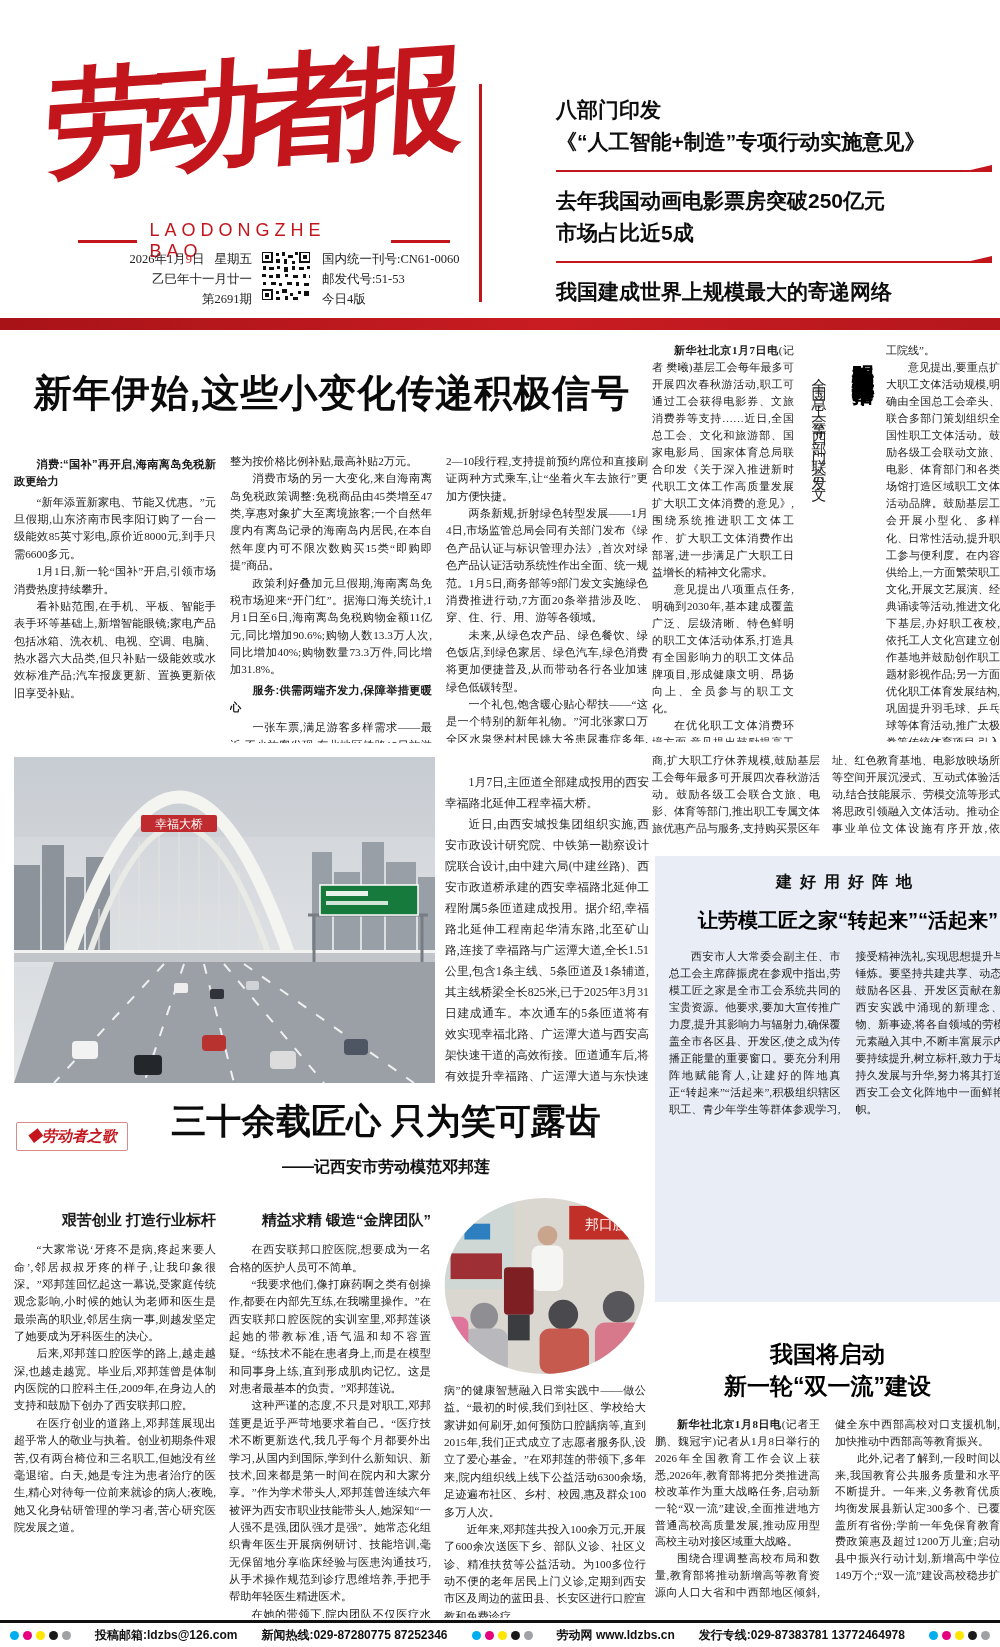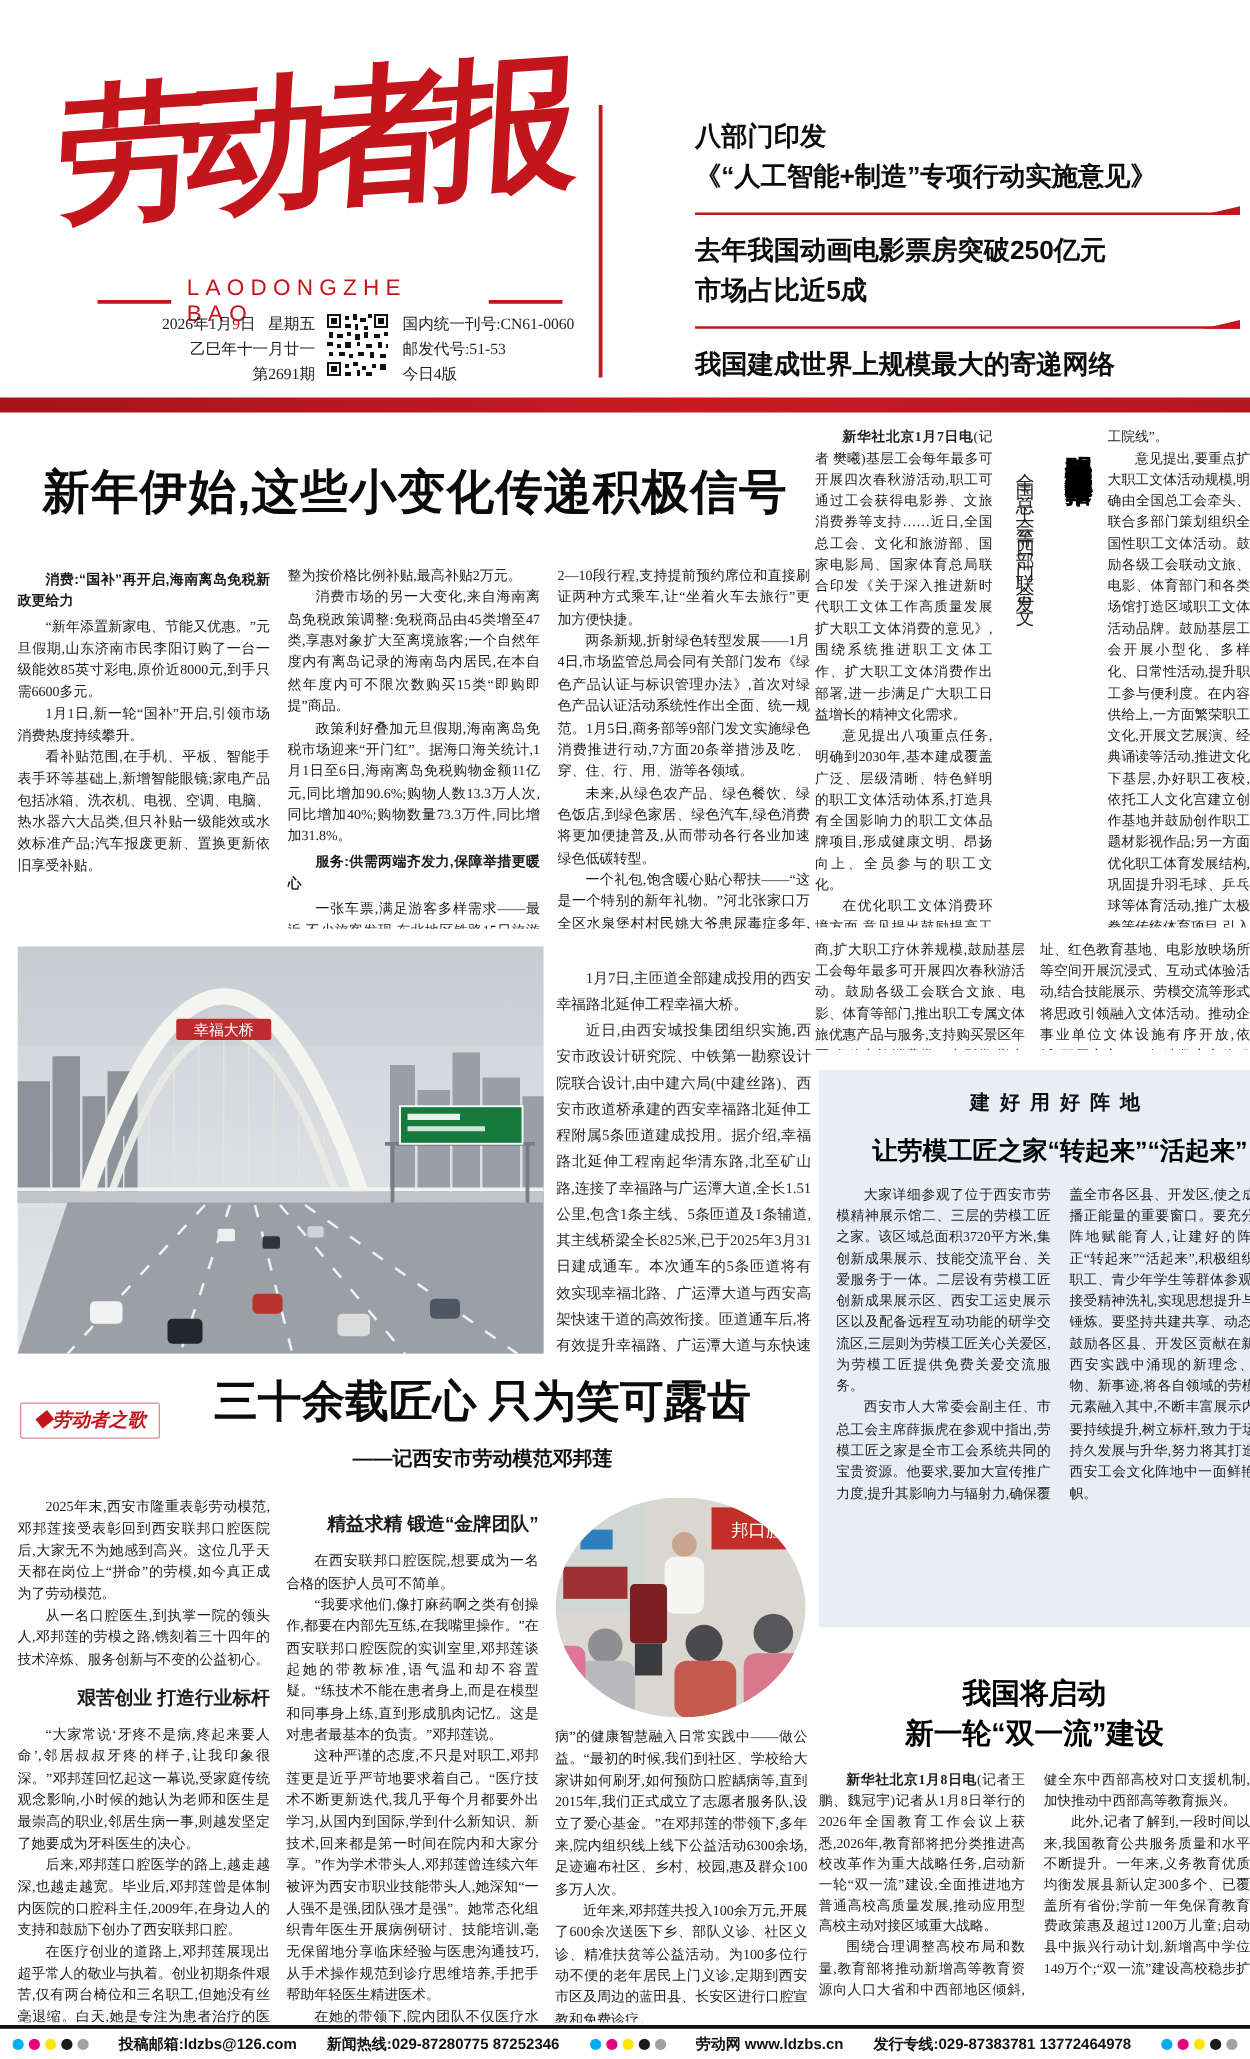--- a/index.html
+++ b/index.html
@@ -329,21 +329,20 @@
         <p class="indent">近日,由西安城投集团组织实施,西安市政设计研究院、中铁第一勘察设计院联合设计,由中建六局(中建丝路)、西安市政道桥承建的西安幸福路北延伸工程附属5条匝道建成投用。据介绍,幸福路北延伸工程南起华清东路,北至矿山路,连接了幸福路与广运潭大道,全长1.51公里,包含1条主线、5条匝道及1条辅道,其主线桥梁全长825米,已于2025年3月31日建成通车。本次通车的5条匝道将有效实现幸福北路、广运潭大道与西安高架快速干道的高效衔接。匝道通车后,将有效提升幸福路、广运潭大道与东快速干道之间的交通转换效率,进一步完善城东快速路网,提升区域通行能力。</p>
       </div>
 
   </div>
 
   <section class="mh">
     <div class="mh-kicker">建好用好阵地</div>
     <h2 class="mh-title">让劳模工匠之家“转起来”“活起来”</h2>
     <div class="mh-body">
       <div>
-          <p class="indent">大家详细参观了位于西安市劳模精神展示馆二、三层的劳模工匠之家。该区域总面积3720平方米,集创新成果展示、技能交流平台、关爱服务于一体。二层设有劳模工匠创新成果展示区、西安工运史展示区以及配备远程互动功能的研学交流区,三层则为劳模工匠关心关爱区,为劳模工匠提供免费关爱交流服务。</p>
           <p class="indent">西安市人大常委会副主任、市总工会主席薛振虎在参观中指出,劳模工匠之家是全市工会系统共同的宝贵资源。他要求,要加大宣传推广力度,提升其影响力与辐射力,确保覆盖全市各区县、开发区,使之成为传播正能量的重要窗口。要充分利用阵地赋能育人,让建好的阵地真正“转起来”“活起来”,积极组织辖区职工、青少年学生等群体参观学习,接受精神洗礼,实现思想提升与品格锤炼。要坚持共建共享、动态更新,鼓励各区县、开发区贡献在新时代西安实践中涌现的新理念、新人物、新事迹,将各自领域的劳模工匠元素融入其中,不断丰富展示内容。要持续提升,树立标杆,致力于场馆的持久发展与升华,努力将其打造成为西安工会文化阵地中一面鲜艳的旗帜。</p>
         </div>
     </div>
   </section>
 
   <section class="df">
     <h2 class="df-title"><span>我国将启动</span><br><span>新一轮“双一流”建设</span></h2>
     <div class="df-body">
       <p class="indent"><b>新华社北京1月8日电</b><span>(记者王鹏、魏冠宇)记者从1月8日举行的2026年全国教育工作会议上获悉,2026年,教育部将把分类推进高校改革作为重大战略任务,启动新一轮“双一流”建设,全面推进地方普通高校高质量发展,推动应用型高校主动对接区域重大战略。</span></p>
       <div>
@@ -352,24 +351,20 @@
         </div>
     </div>
   </section>
 
   <section class="deng">
     <div class="deng-badge">◆劳动者之歌</div>
     <h2 class="deng-head">三十余载匠心 只为笑可露齿</h2>
     <div class="deng-sub">——记西安市劳动模范邓邦莲</div>
     <div class="deng-cols">
       <div class="dcol">
-        <div>
-            <p class="indent">2025年末,西安市隆重表彰劳动模范,邓邦莲接受表彰回到西安联邦口腔医院后,大家无不为她感到高兴。这位几乎天天都在岗位上“拼命”的劳模,如今真正成为了劳动模范。</p>
-            <p class="indent">从一名口腔医生,到执掌一院的领头人,邓邦莲的劳模之路,镌刻着三十四年的技术淬炼、服务创新与不变的公益初心。</p>
-          </div>
         <p class="deng-subhead">艰苦创业 打造行业标杆</p>
         <div>
             <p class="indent">“大家常说‘牙疼不是病,疼起来要人命’,邻居叔叔牙疼的样子,让我印象很深。”邓邦莲回忆起这一幕说,受家庭传统观念影响,小时候的她认为老师和医生是最崇高的职业,邻居生病一事,则越发坚定了她要成为牙科医生的决心。</p>
             <p class="indent">后来,邓邦莲口腔医学的路上,越走越深,也越走越宽。毕业后,邓邦莲曾是体制内医院的口腔科主任,2009年,在身边人的支持和鼓励下创办了西安联邦口腔。</p>
             <p class="indent">在医疗创业的道路上,邓邦莲展现出超乎常人的敬业与执着。创业初期条件艰苦,仅有两台椅位和三名职工,但她没有丝毫退缩。白天,她是专注为患者治疗的医生,精心对待每一位前来就诊的病人;夜晚,她又化身钻研管理的学习者,苦心研究医院发展之道。</p>
           </div>
       </div>
       <div class="dcol">
         <p class="deng-subhead">精益求精 锻造“金牌团队”</p>
         <div>

